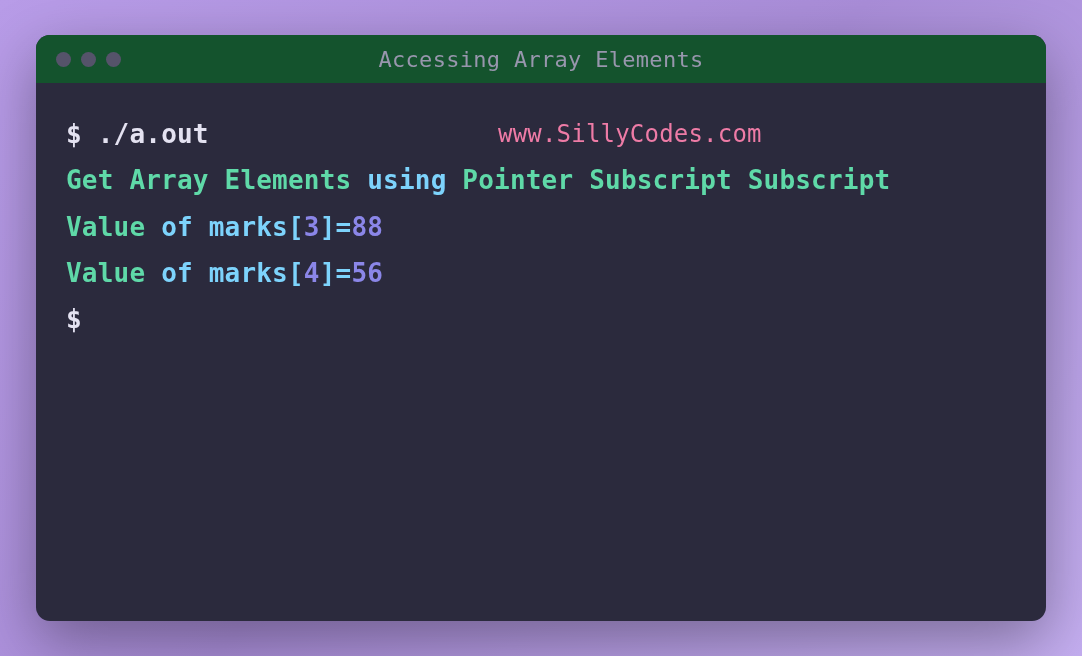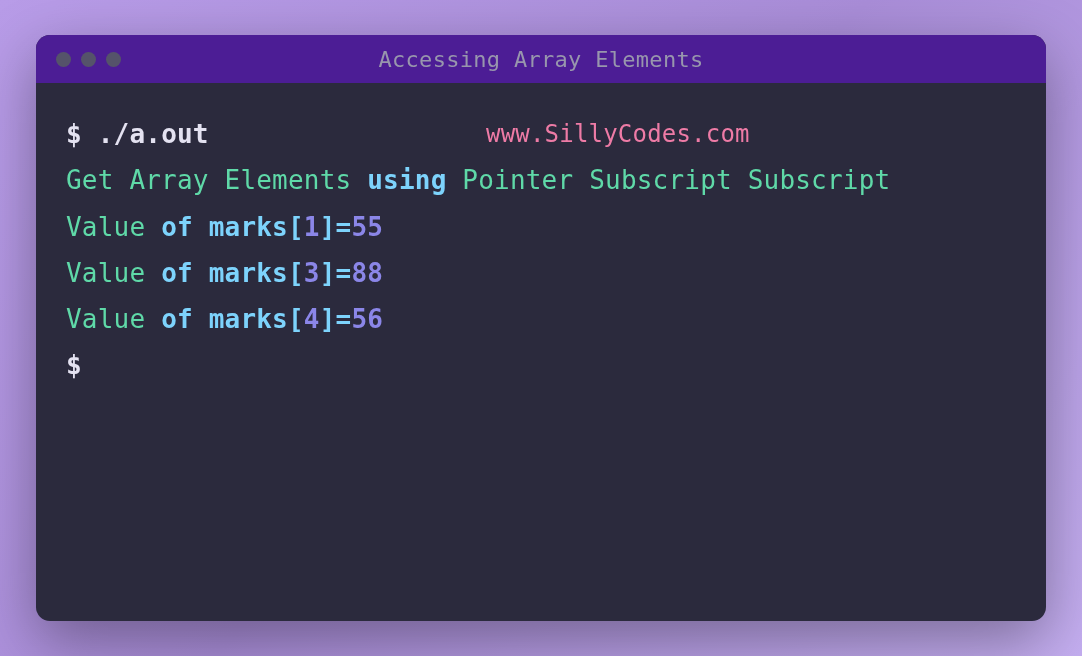--- a/index.html
+++ b/index.html
@@ -22,21 +22,21 @@
       width: 1010px;
       height: 586px;
       background: #2b2a3d;
       border-radius: 14px;
       overflow: hidden;
       box-shadow: 0 20px 60px rgba(0, 0, 0, 0.35);
     }
     
     .title-bar {
       height: 48px;
-      background: #4c1d95;
+      background: #14532d;
       display: flex;
       align-items: center;
       padding: 0 20px;
       position: relative;
     }
     
     .window-controls {
       display: flex;
       gap: 10px;
     }
@@ -86,35 +86,35 @@
       font-size: 24px;
       position: absolute;
     }
     
     .line-container {
       position: relative;
     }
     
     .green {
       color: #5fd9a8;
-      font-weight: 400;
+      font-weight: 700;
     }
     
     .white {
       color: #7dd3fc;
       font-weight: 600;
     }
     
     .purple {
       color: #8b86e8;
       font-weight: 600;
     }
     
     .watermark-pos {
-      left: 420px;
+      left: 432px;
       top: 2px;
     }
   </style>
 </head>
 <body>
 
 <div class="terminal-window">
   <div class="title-bar">
     <div class="window-controls">
       <div class="control-dot"></div>
@@ -124,21 +124,20 @@
     <div class="window-title">Accessing Array Elements</div>
   </div>
 
   <div class="terminal-body">
 
     <div class="line line-container"><span class="prompt">$</span><span class="cmd"> </span><span class="cmd">./a.out</span><span class="watermark watermark-pos">www.SillyCodes.com</span></div>
 
     <div class="line"><span class="green">Get</span><span class="green"> Array Elements </span><span class="white">using </span><span class="green">Pointer Subscript Subscript</span></div>
 
 
-    <div class="line"><span class="green">Value</span><span class="white"> of </span><span class="white">marks[</span><span class="purple">1</span><span class="white">]=</span><span class="purple">55</span></div>
 
 
     <div class="line"><span class="green">Value</span><span class="white"> of </span><span class="white">marks[</span><span class="purple">3</span><span class="white">]=</span><span class="purple">88</span></div>
 
     <div class="line"><span class="green">Value</span><span class="white"> of </span><span class="white">marks[</span><span class="purple">4</span><span class="white">]=</span><span class="purple">56</span></div>
 
     <div class="line"><span class="prompt">$</span></div>
   </div>
 </div>
 

